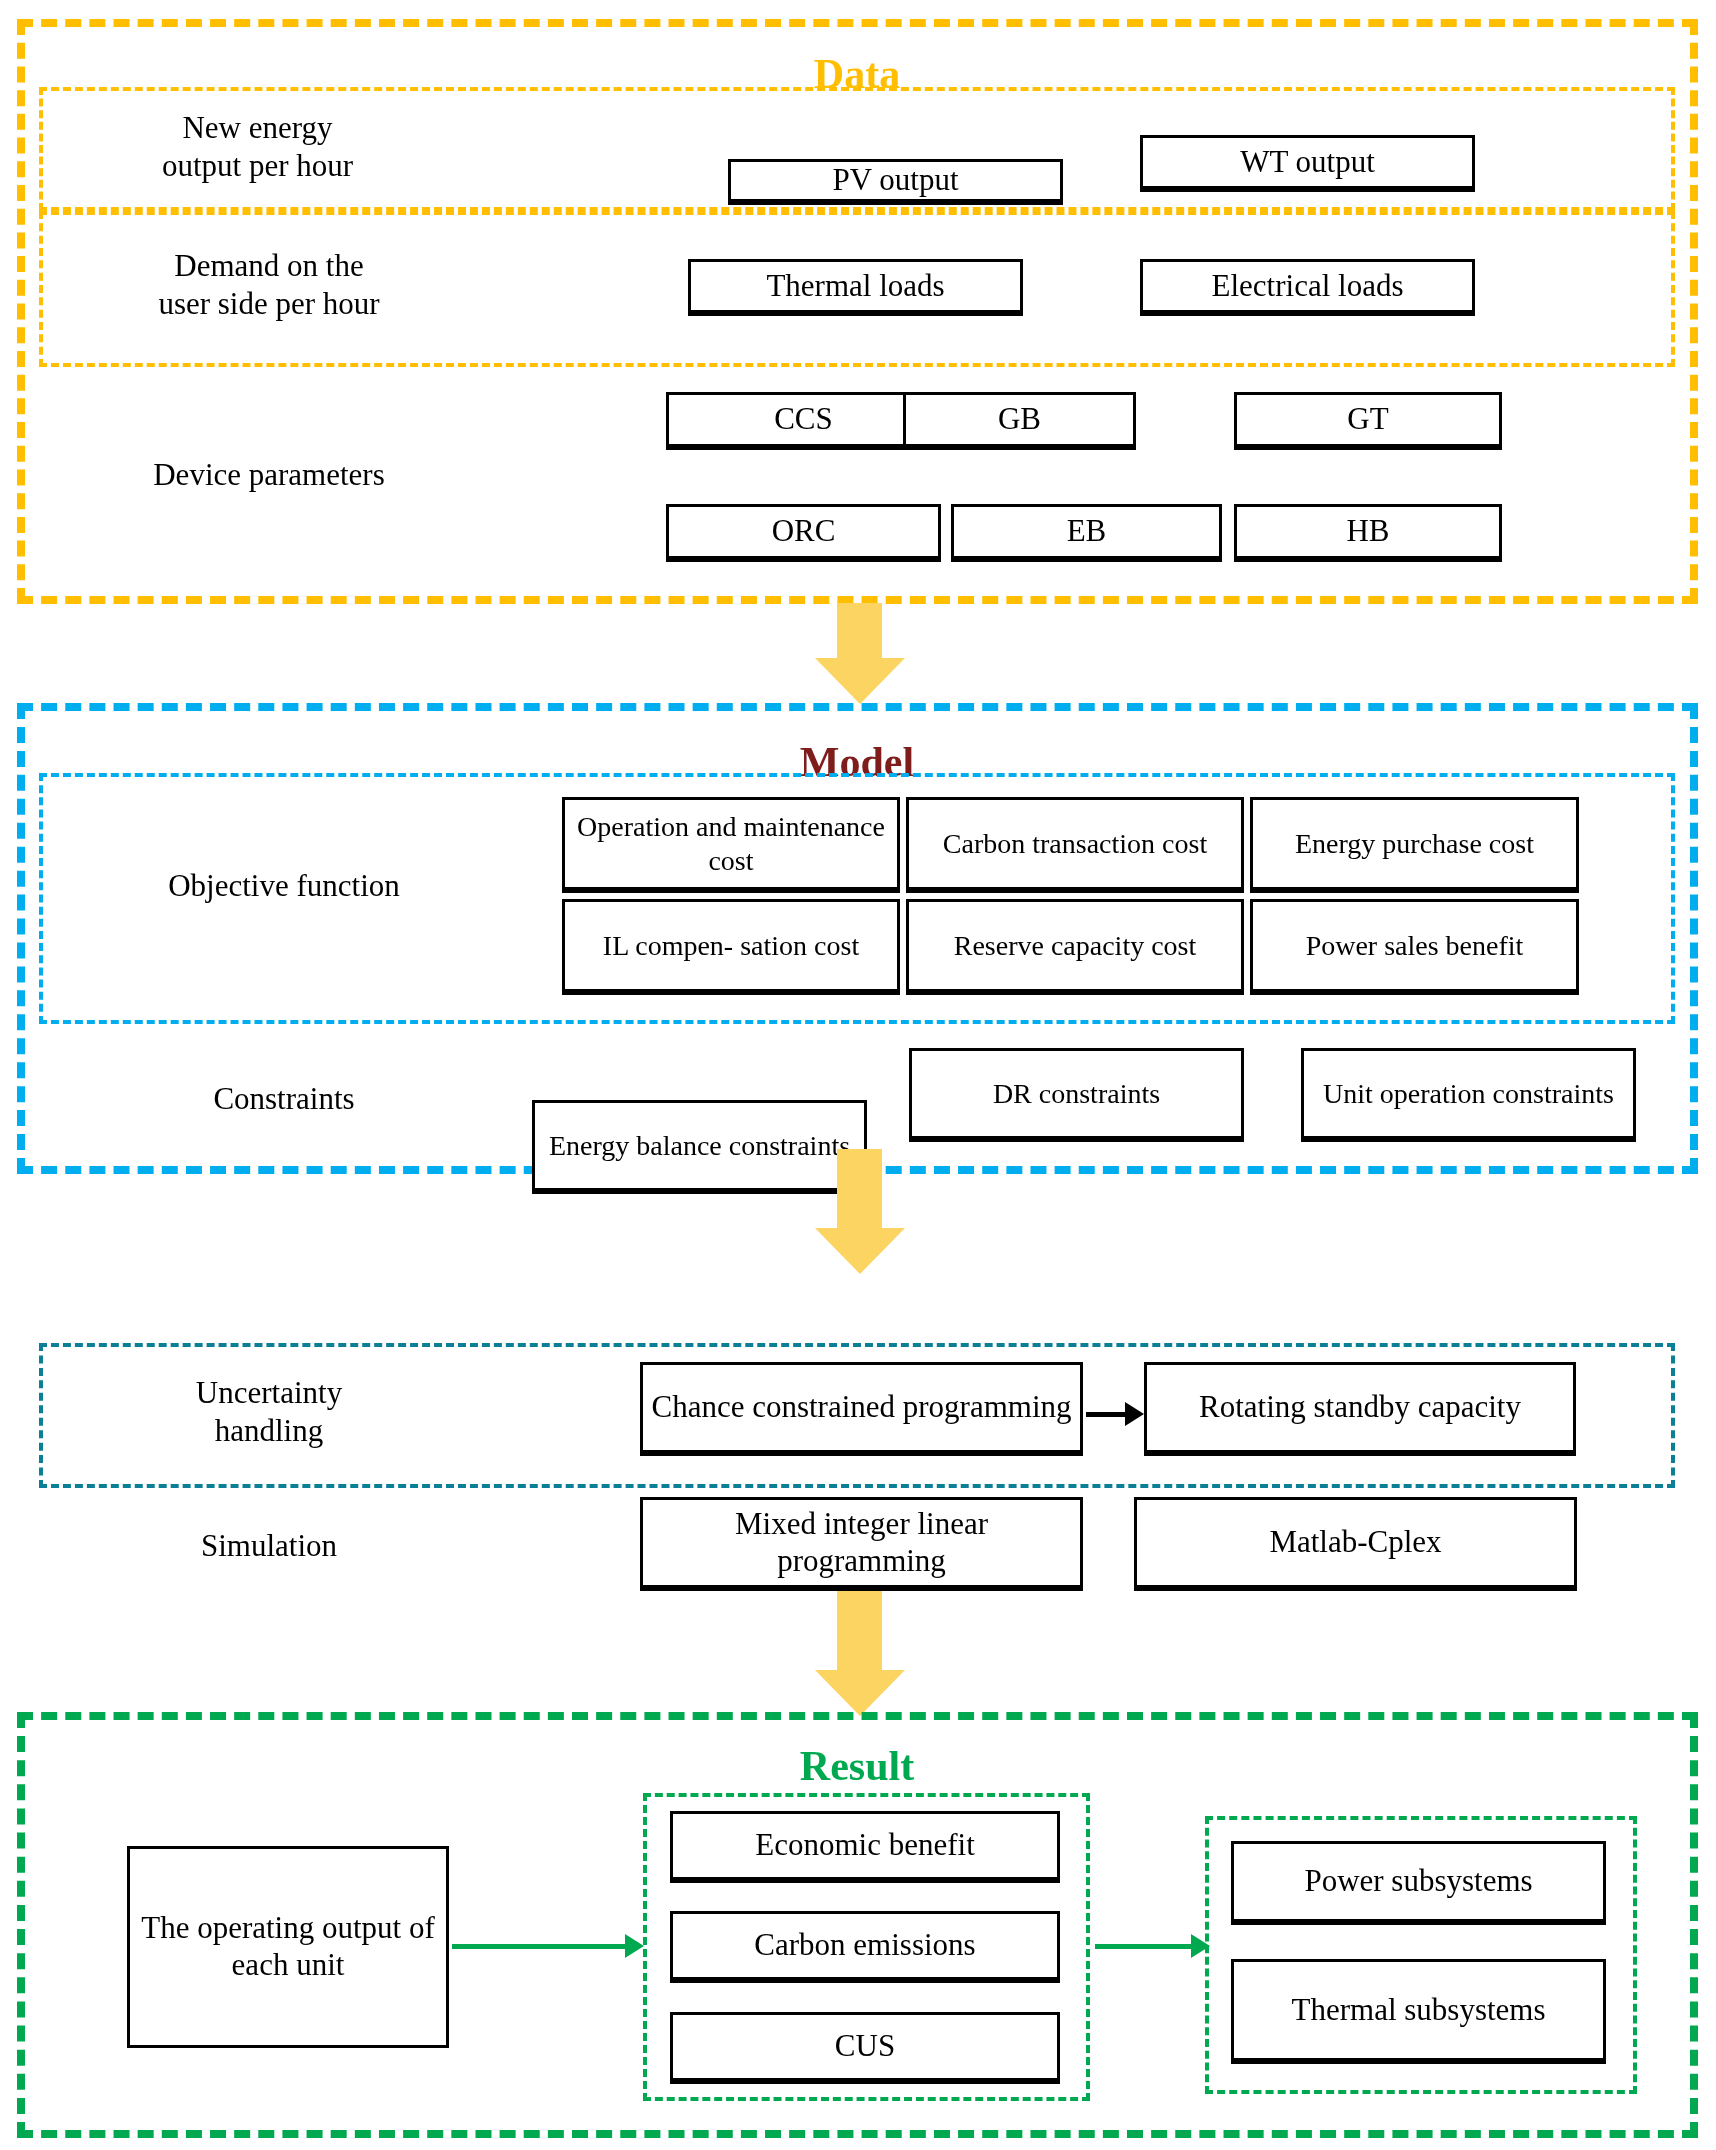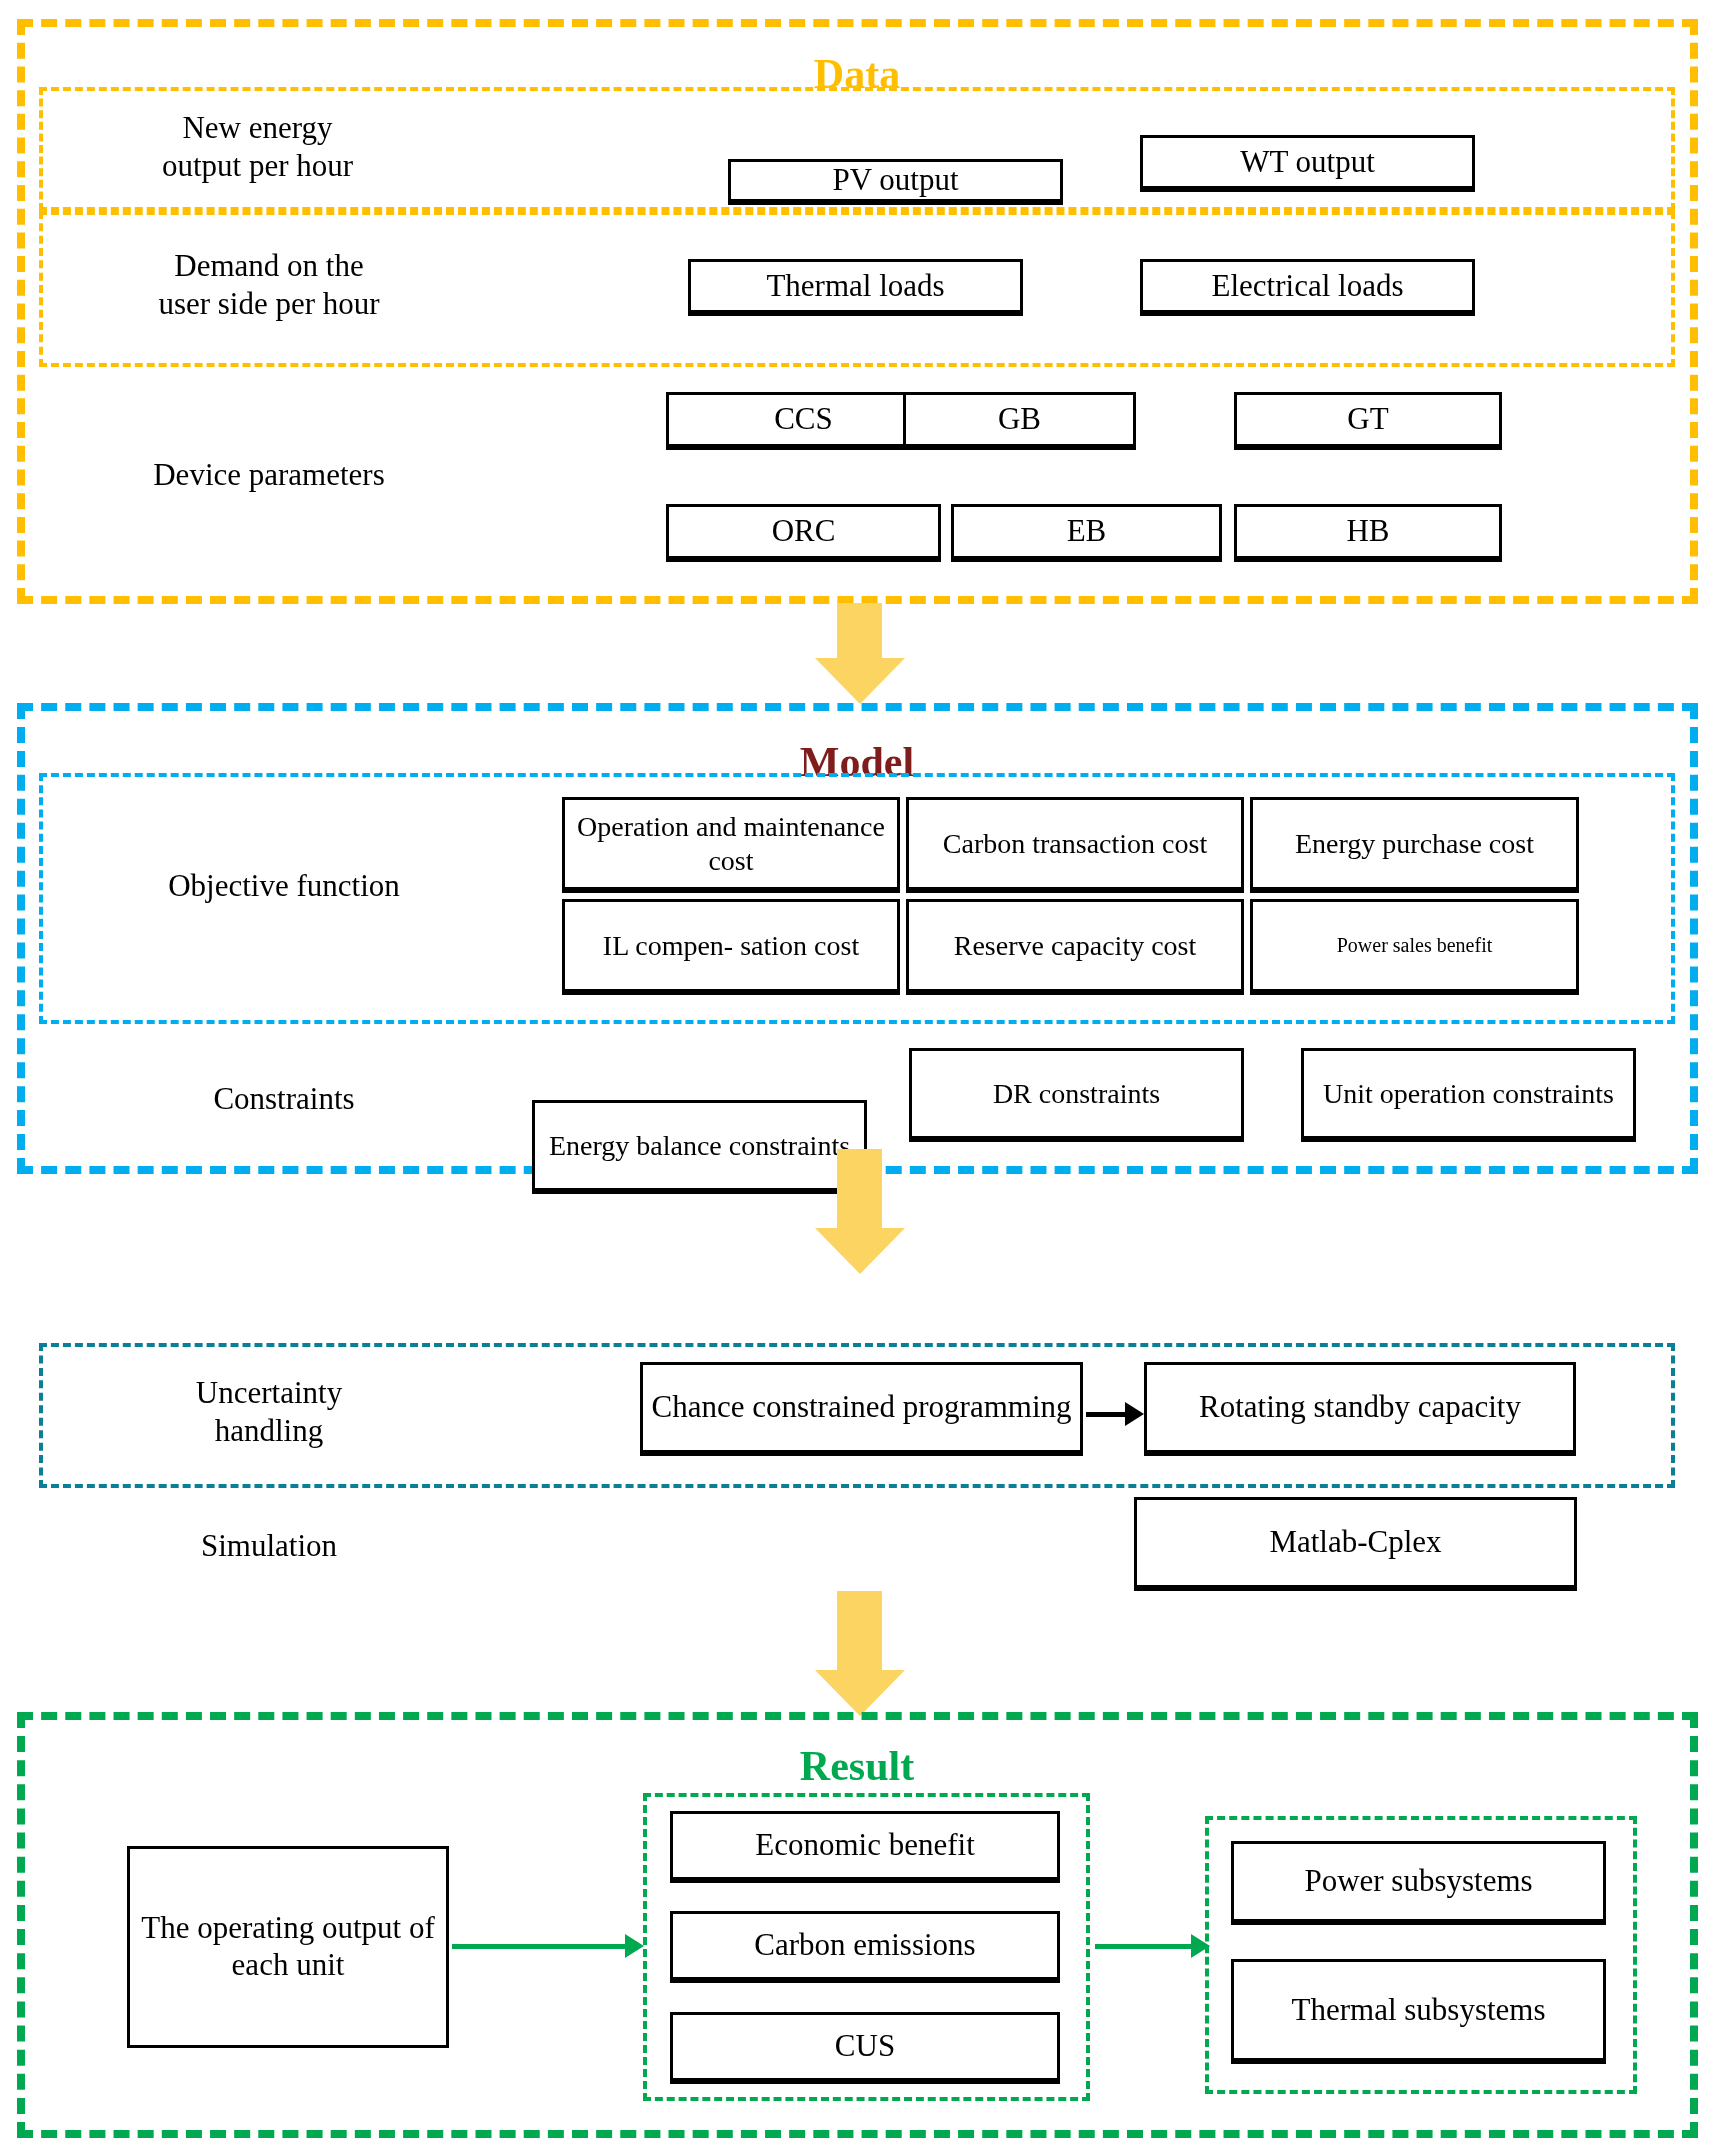--- a/index.html
+++ b/index.html
@@ -172,21 +172,21 @@
 
   <div class="subframe sf-blue" style="left:39px; top:773px; width:1636px; height:251px;"></div>
   <div class="rowlabel" style="left:67px; top:867px; width:434px;">Objective function</div>
 
   <div class="box" style="left:562px; top:797px; width:338px; height:96px; font-size:28px;">Operation and maintenance cost</div>
   <div class="box" style="left:906px; top:797px; width:338px; height:96px; font-size:28px;">Carbon transaction cost</div>
   <div class="box" style="left:1250px; top:797px; width:329px; height:96px; font-size:28px;">Energy purchase cost</div>
 
   <div class="box" style="left:562px; top:899px; width:338px; height:96px; font-size:28px;">IL compen- sation cost</div>
   <div class="box" style="left:906px; top:899px; width:338px; height:96px; font-size:28px;">Reserve capacity cost</div>
-  <div class="box" style="left:1250px; top:899px; width:329px; height:96px; font-size:20px;">Power sales benefit</div>
+  <div class="box" style="left:1250px; top:899px; width:329px; height:96px; font-size:28px;">Power sales benefit</div>
 
   <div class="rowlabel" style="left:67px; top:1080px; width:434px;">Constraints</div>
   <div class="box" style="left:532px; top:1100px; width:335px; height:94px; font-size:28px;">Energy balance constraints</div>
   <div class="box" style="left:909px; top:1048px; width:335px; height:94px; font-size:28px;">DR constraints</div>
   <div class="box" style="left:1301px; top:1048px; width:335px; height:94px; font-size:28px;">Unit operation constraints</div>
 
   <div class="bigarrow" style="left:815px; top:1149px; height:126px;">
     <div class="shaft" style="height:79px;"></div>
     <div class="head" style="top:79px;"></div>
   </div>
@@ -198,20 +198,21 @@
     <div>handling</div>
   </div>
   <div class="box" style="left:640px; top:1362px; width:443px; height:94px; font-size:31px;">Chance constrained programming</div>
   <div class="harrow black" style="left:1086px; top:1412px; width:60px;">
     <div class="line" style="width:43px;"></div>
     <div class="tip" style="left:39px;"></div>
   </div>
   <div class="box" style="left:1144px; top:1362px; width:432px; height:94px; font-size:31px;">Rotating standby capacity</div>
 
   <div class="rowlabel" style="left:97px; top:1527px; width:344px;">Simulation</div>
+  <div class="box" style="left:640px; top:1497px; width:443px; height:94px; font-size:31px;">Mixed integer linear programming</div>
   <div class="box" style="left:1134px; top:1497px; width:443px; height:94px; font-size:31px;">Matlab-Cplex</div>
 
   <div class="bigarrow" style="left:815px; top:1591px; height:126px;">
     <div class="shaft" style="height:79px;"></div>
     <div class="head" style="top:79px;"></div>
   </div>
 
   <div class="section sec-result">
     <div class="sec-title title-result">Result</div>
   </div>

